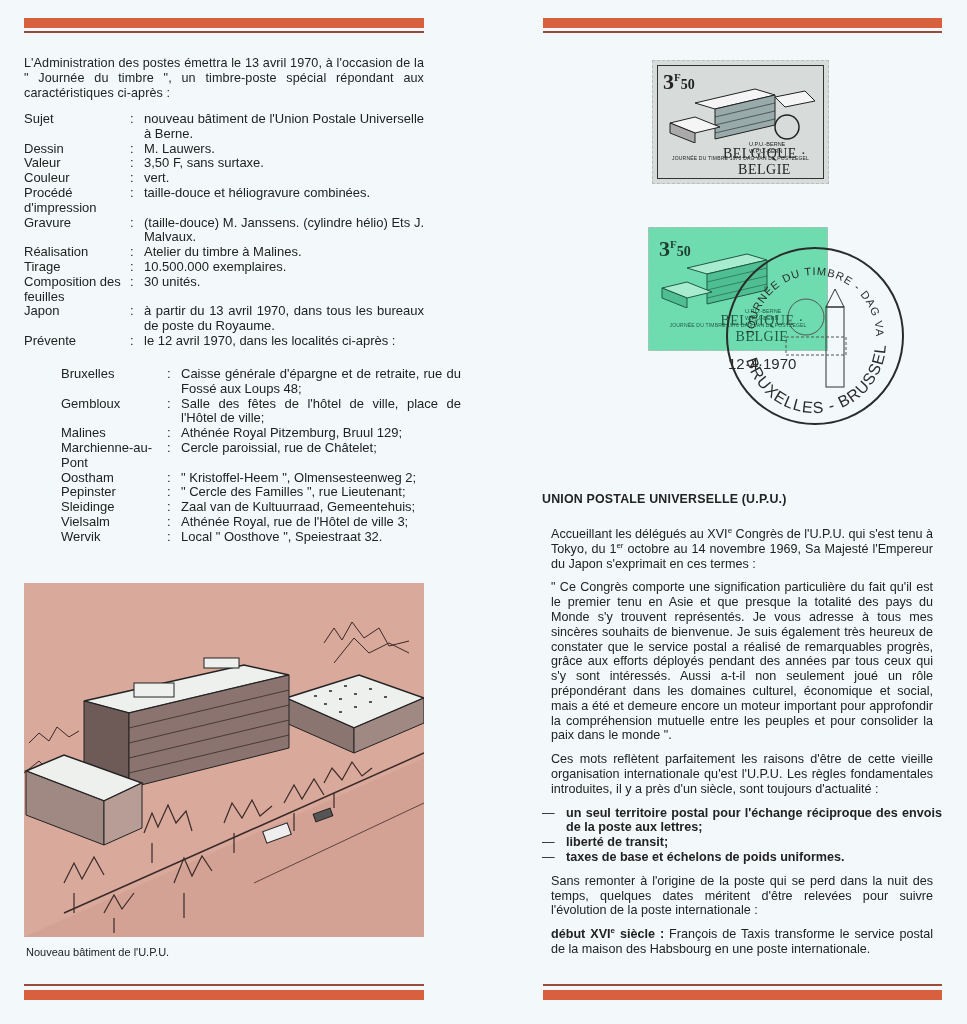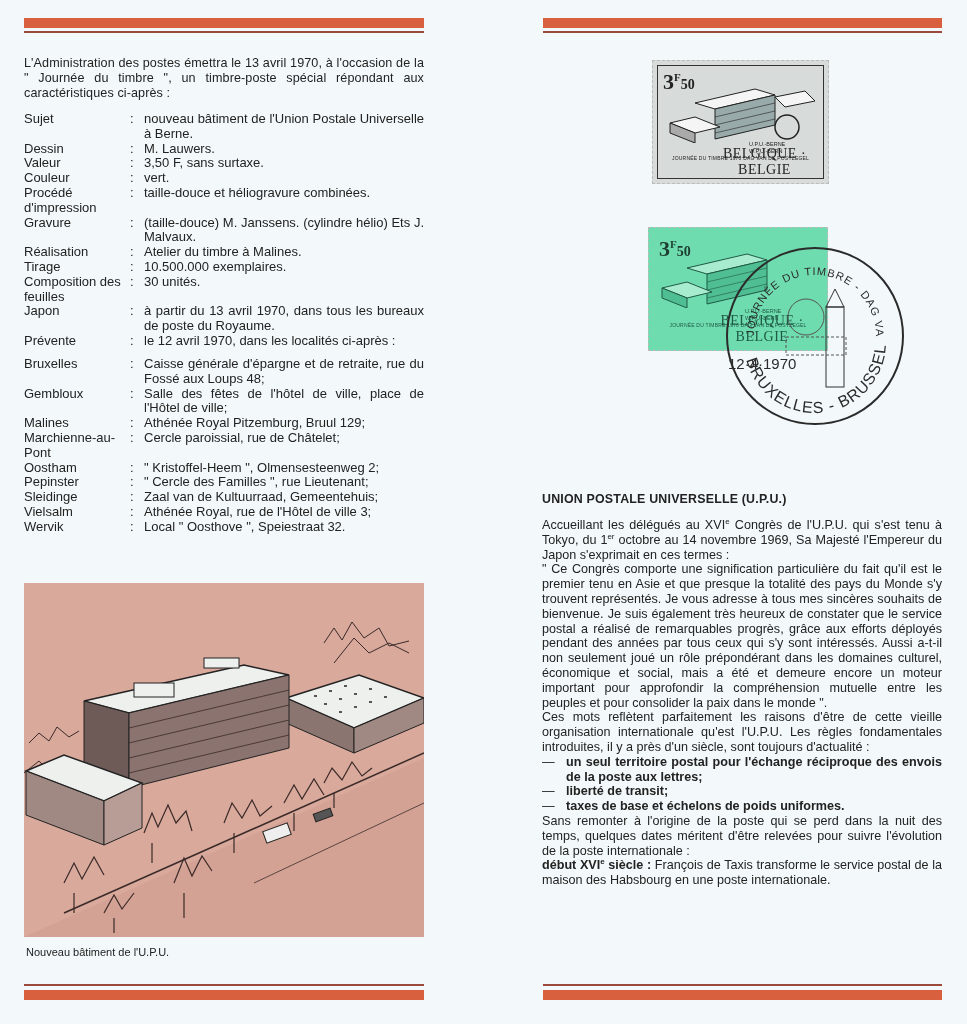--- a/index.html
+++ b/index.html
@@ -34,21 +34,21 @@
   .stamp-value sup { font-size: 11px; }
   .stamp-country { position: absolute; left: 0; right: 0; bottom: 5px; text-align: center; font-family: "Liberation Serif", serif; font-size: 14px; letter-spacing: 0.5px; padding-left: 48px; }
   .stamp-sub { position: absolute; left: 0; right: 0; bottom: 22px; text-align: center; font-size: 5px; letter-spacing: 0.2px; }
   .stamp-upu { position: absolute; left: 96px; top: 80px; font-size: 5.5px; line-height: 7px; }
 
   .postmark { position: absolute; left: 726px; top: 247px; width: 178px; height: 178px; border-radius: 50%; border: 2px solid #2b2b2b; }
   .postmark-date { position: absolute; left: 0; right: 0; top: 106px; text-align: left; font-size: 15px; color: #2b2b2b; }
 
   .section-title { position: absolute; left: 542px; top: 492px; font-size: 12.4px; font-weight: bold; letter-spacing: 0.2px; }
   .body-text { position: absolute; left: 542px; top: 518px; width: 400px; font-size: 12.6px; line-height: 14.8px; text-align: justify; }
-  .body-text p { margin: 0; }
+  .body-text p { margin: 9px; }
   .dash-item { display: flex; }
   .dash-item .dash { width: 24px; flex: none; }
   .dash-item .txt { flex: 1; text-align: justify; font-weight: bold; }
   sup.ord { font-size: 8px; vertical-align: super; line-height: 0; }
 </style>
 </head>
 <body>
 
 <div class="page page-left">
   <div class="rule rule-top" style="left:24px; top:18px; width:400px; height:16px;">
@@ -108,21 +108,21 @@
         <span class="spec-label">Japon</span>
         <span class="spec-colon">:</span>
         <span class="spec-value">à partir du 13 avril 1970, dans tous les bureaux de poste du Royaume.</span>
       </div>
       <div class="spec-row">
         <span class="spec-label">Prévente</span>
         <span class="spec-colon">:</span>
         <span class="spec-value">le 12 avril 1970, dans les localités ci-après :</span>
       </div>
     </div>
-  <div class="specs" id="locations" style="top:357px;">
+  <div class="specs" id="locations" style="top:367px;margin-left:37px;">
       <div class="spec-row">
         <span class="spec-label">Bruxelles</span>
         <span class="spec-colon">:</span>
         <span class="spec-value">Caisse générale d'épargne et de retraite, rue du Fossé aux Loups 48;</span>
       </div>
       <div class="spec-row">
         <span class="spec-label">Gembloux</span>
         <span class="spec-colon">:</span>
         <span class="spec-value">Salle des fêtes de l'hôtel de ville, place de l'Hôtel de ville;</span>
       </div>

